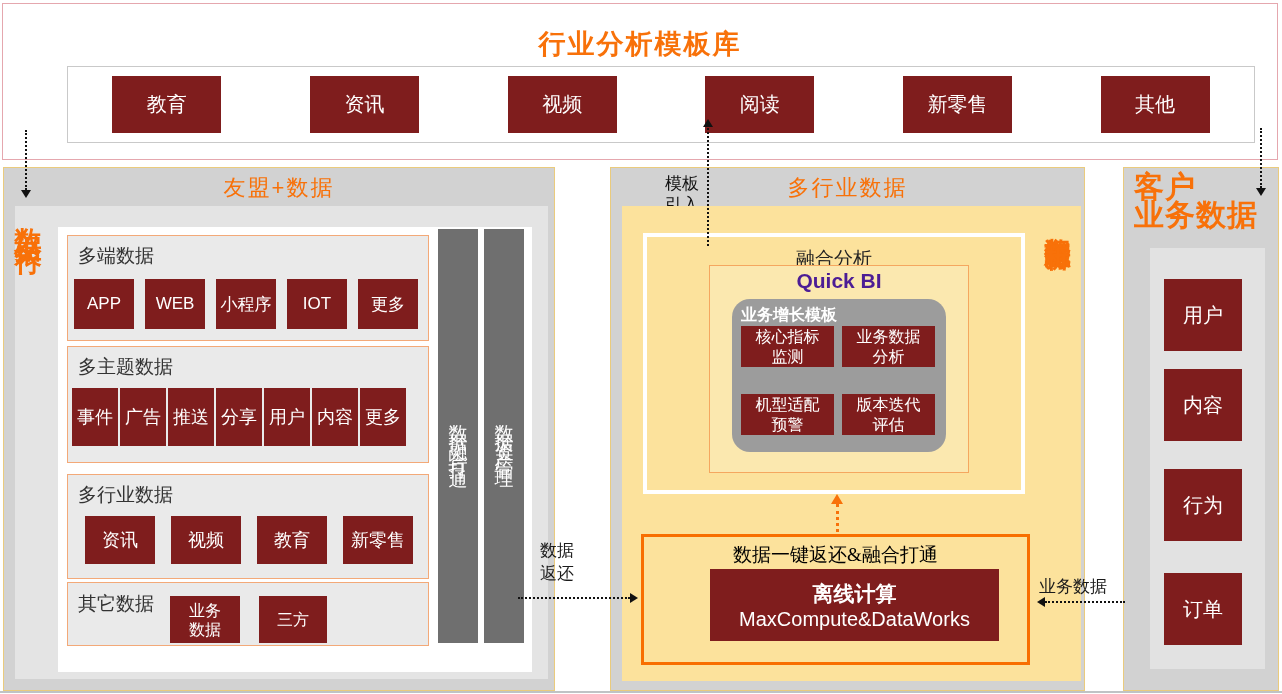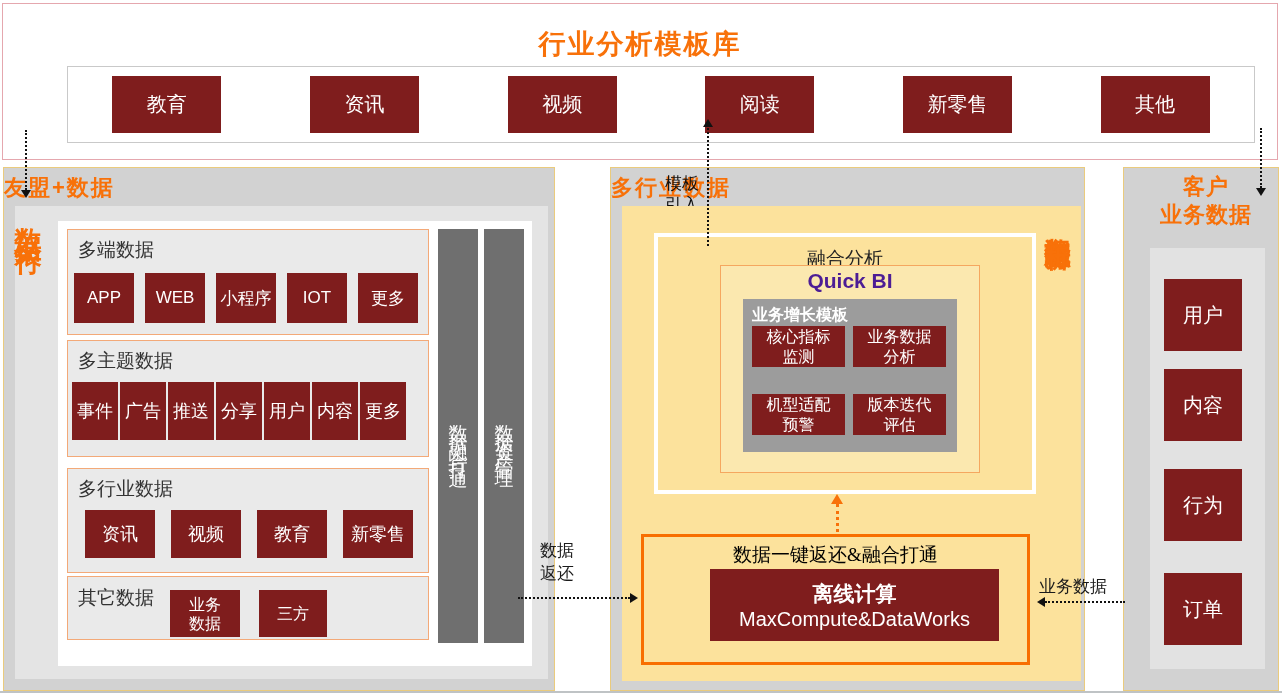--- a/index.html
+++ b/index.html
@@ -11,26 +11,26 @@
 
   
   #top-box{position:absolute;left:2px;top:3px;width:1276px;height:157px;background:#fff;border:1px solid #e5a7ae;box-sizing:border-box;}
   #top-title{margin-top:22px;text-align:center;font-size:27px;font-weight:bold;color:#f87109;letter-spacing:2px;}
   #top-inner{position:absolute;left:64px;top:62px;width:1188px;height:77px;border:1px solid #c9c9c9;box-sizing:border-box;display:flex;align-items:center;justify-content:space-around;}
   .chip{background:#7f1d1d;color:#fff;display:flex;align-items:center;justify-content:center;text-align:center;}
   .top-chip{width:109px;height:57px;font-size:20px;}
 
   
   .panel{position:absolute;top:167px;height:524px;background:#d2d2d2;border:1px solid #eacb7d;box-sizing:border-box;}
-  .panel-title{margin-top:5px;font-size:22px;font-weight:bold;color:#f87109;letter-spacing:2px;}
+  .panel-title{text-align:center;margin-top:5px;font-size:22px;font-weight:normal;color:#f87109;letter-spacing:2px;}
 
   
   #left-panel{left:3px;width:552px;}
   #left-inner{position:absolute;left:11px;top:38px;width:533px;height:473px;background:#e4e4e4;}
-  #left-white{position:absolute;left:54px;top:53px;width:474px;height:445px;background:#fff;}
+  #left-white{position:absolute;left:54px;top:59px;width:474px;height:445px;background:#fff;}
   .subbox{position:absolute;left:9px;width:362px;border:1px solid #f3a978;background:#eaeaea;box-sizing:border-box;}
   #sub-terminal{top:8px;height:106px;}
   #sub-topic{top:119px;height:117px;}
   #sub-industry{top:247px;height:105px;}
   #sub-other{top:355px;height:64px;}
   .sub-label{font-family:"Liberation Serif",serif;font-size:19px;color:#333;margin:7px 0 0 10px;}
   .chip-row{display:flex;}
   #sub-terminal .chip-row{margin:10px 0 0 6px;gap:11px;}
   .t-chip{width:60px;height:50px;font-size:17px;}
   #sub-topic .chip-row{margin:8px 16px 0 4px;gap:2px;}
@@ -48,37 +48,37 @@
   .vbar span{writing-mode:vertical-rl;color:#fff;font-size:19px;font-family:"Liberation Serif",serif;letter-spacing:9px;}
 
   
   #bank-label{left:10px;top:206px;writing-mode:vertical-rl;font-size:27px;font-weight:bold;color:#f87109;letter-spacing:7px;z-index:5;}
   #side-label{right:5px;top:11px;position:absolute;writing-mode:vertical-rl;font-size:26px;font-weight:bold;color:#f87109;letter-spacing:1px;}
 
   
   #mid-panel{left:610px;width:475px;}
   #import-label{position:absolute;left:44px;top:5px;width:54px;text-align:center;font-size:17px;line-height:21px;color:#111;}
   #mid-yellow{position:absolute;left:11px;top:38px;width:459px;height:475px;background:#fce29c;}
-  #analysis-box{position:absolute;left:32px;top:27px;width:382px;height:261px;border:4px solid #fff;box-sizing:border-box;}
+  #analysis-box{position:absolute;left:21px;top:27px;width:382px;height:261px;border:4px solid #fff;box-sizing:border-box;}
   #analysis-title{text-align:center;margin-top:9px;font-size:19px;color:#222;}
   #quickbi-box{position:absolute;left:62px;top:28px;width:260px;height:208px;border:1px solid #f5a75f;background:#fbe8af;box-sizing:border-box;}
   #quickbi-title{text-align:center;margin-top:3px;font-size:21px;font-weight:bold;color:#4c1d95;}
-  #growth-box{position:absolute;left:22px;top:33px;width:214px;height:153px;background:#9c9c9c;}
+  #growth-box{position:absolute;left:22px;top:33px;width:214px;height:153px;background:#9c9c9c;border-radius:18px;}
   #growth-title{color:#fff;font-weight:bold;font-size:16px;margin:6px 0 0 9px;}
   #growth-grid{position:absolute;left:9px;top:27px;display:grid;grid-template-columns:93px 93px;column-gap:8px;row-gap:27px;}
   .growth-chip{height:41px;font-size:16px;font-family:"Liberation Serif",serif;line-height:20px;}
   #return-box{position:absolute;left:19px;top:328px;width:389px;height:131px;border:3px solid #f86e00;box-sizing:border-box;}
   #return-box-title{text-align:center;margin-top:5px;font-size:19px;color:#000;}
   #offline-chip{position:absolute;left:66px;top:32px;width:289px;height:72px;flex-direction:column;}
   #offline-line1{font-size:21px;font-weight:bold;}
   #offline-line2{font-size:20px;}
 
   
   #right-panel{left:1123px;width:156px;}
-  #right-title{margin:5px 0 12px 10px;font-size:22px;font-weight:bold;color:#f87109;line-height:28px;letter-spacing:1px;text-align:center;}
+  #right-title{margin:5px 0 12px 10px;font-size:30px;font-weight:bold;color:#f87109;line-height:28px;letter-spacing:1px;}
   #right-inner{position:absolute;left:26px;top:80px;width:115px;height:421px;background:#e2e2e2;}
   .r-chip{position:absolute;left:14px;width:78px;height:72px;font-size:20px;}
   #chip-user{top:31px;}
   #chip-content{top:121px;}
   #chip-behavior{top:221px;}
   #chip-order{top:325px;}
 
   
   #return-label{left:528px;top:539px;width:58px;text-align:center;font-size:17px;line-height:23px;z-index:5;}
   #bizdata-label{left:1039px;top:575px;font-size:17px;z-index:5;}

